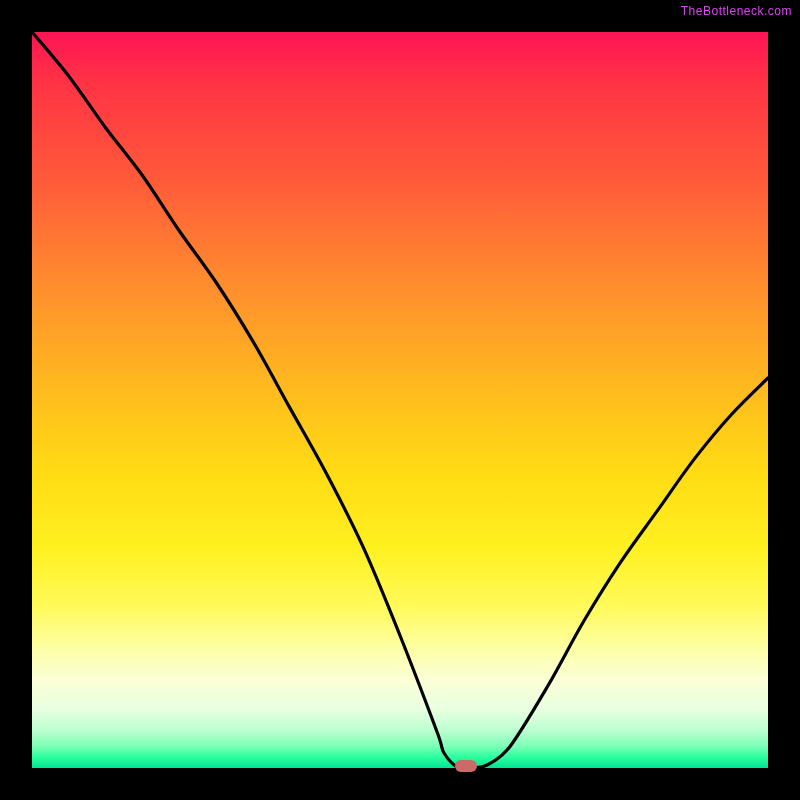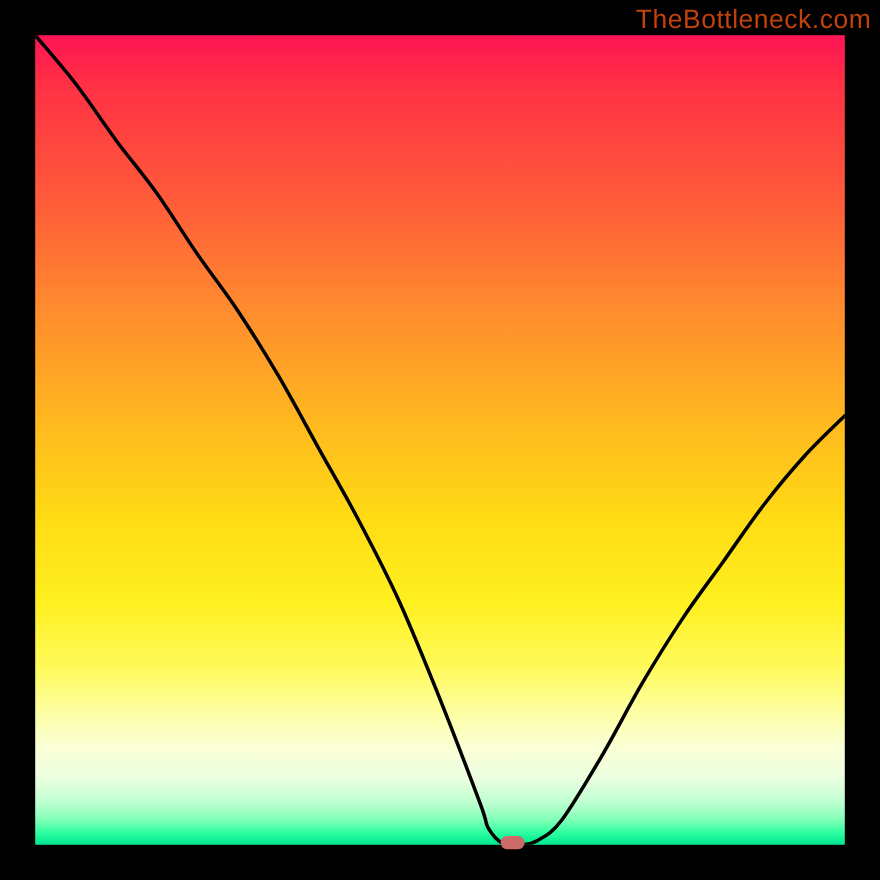--- a/index.html
+++ b/index.html
@@ -14,22 +14,22 @@
   .frame {
     position: relative;
     width: 800px;
     height: 800px;
     background: #000;
   }
   .attrib {
     position: absolute;
     top: 4px;
     right: 8px;
-    color: #c2410c;
-    font-size: 24px;
+    color: #d946ef;
+    font-size: 12px;
     letter-spacing: 0.5px;
   }
   .plot {
     position: absolute;
     left: 32px;
     top: 32px;
     width: 736px;
     height: 736px;
     
     background: linear-gradient(

